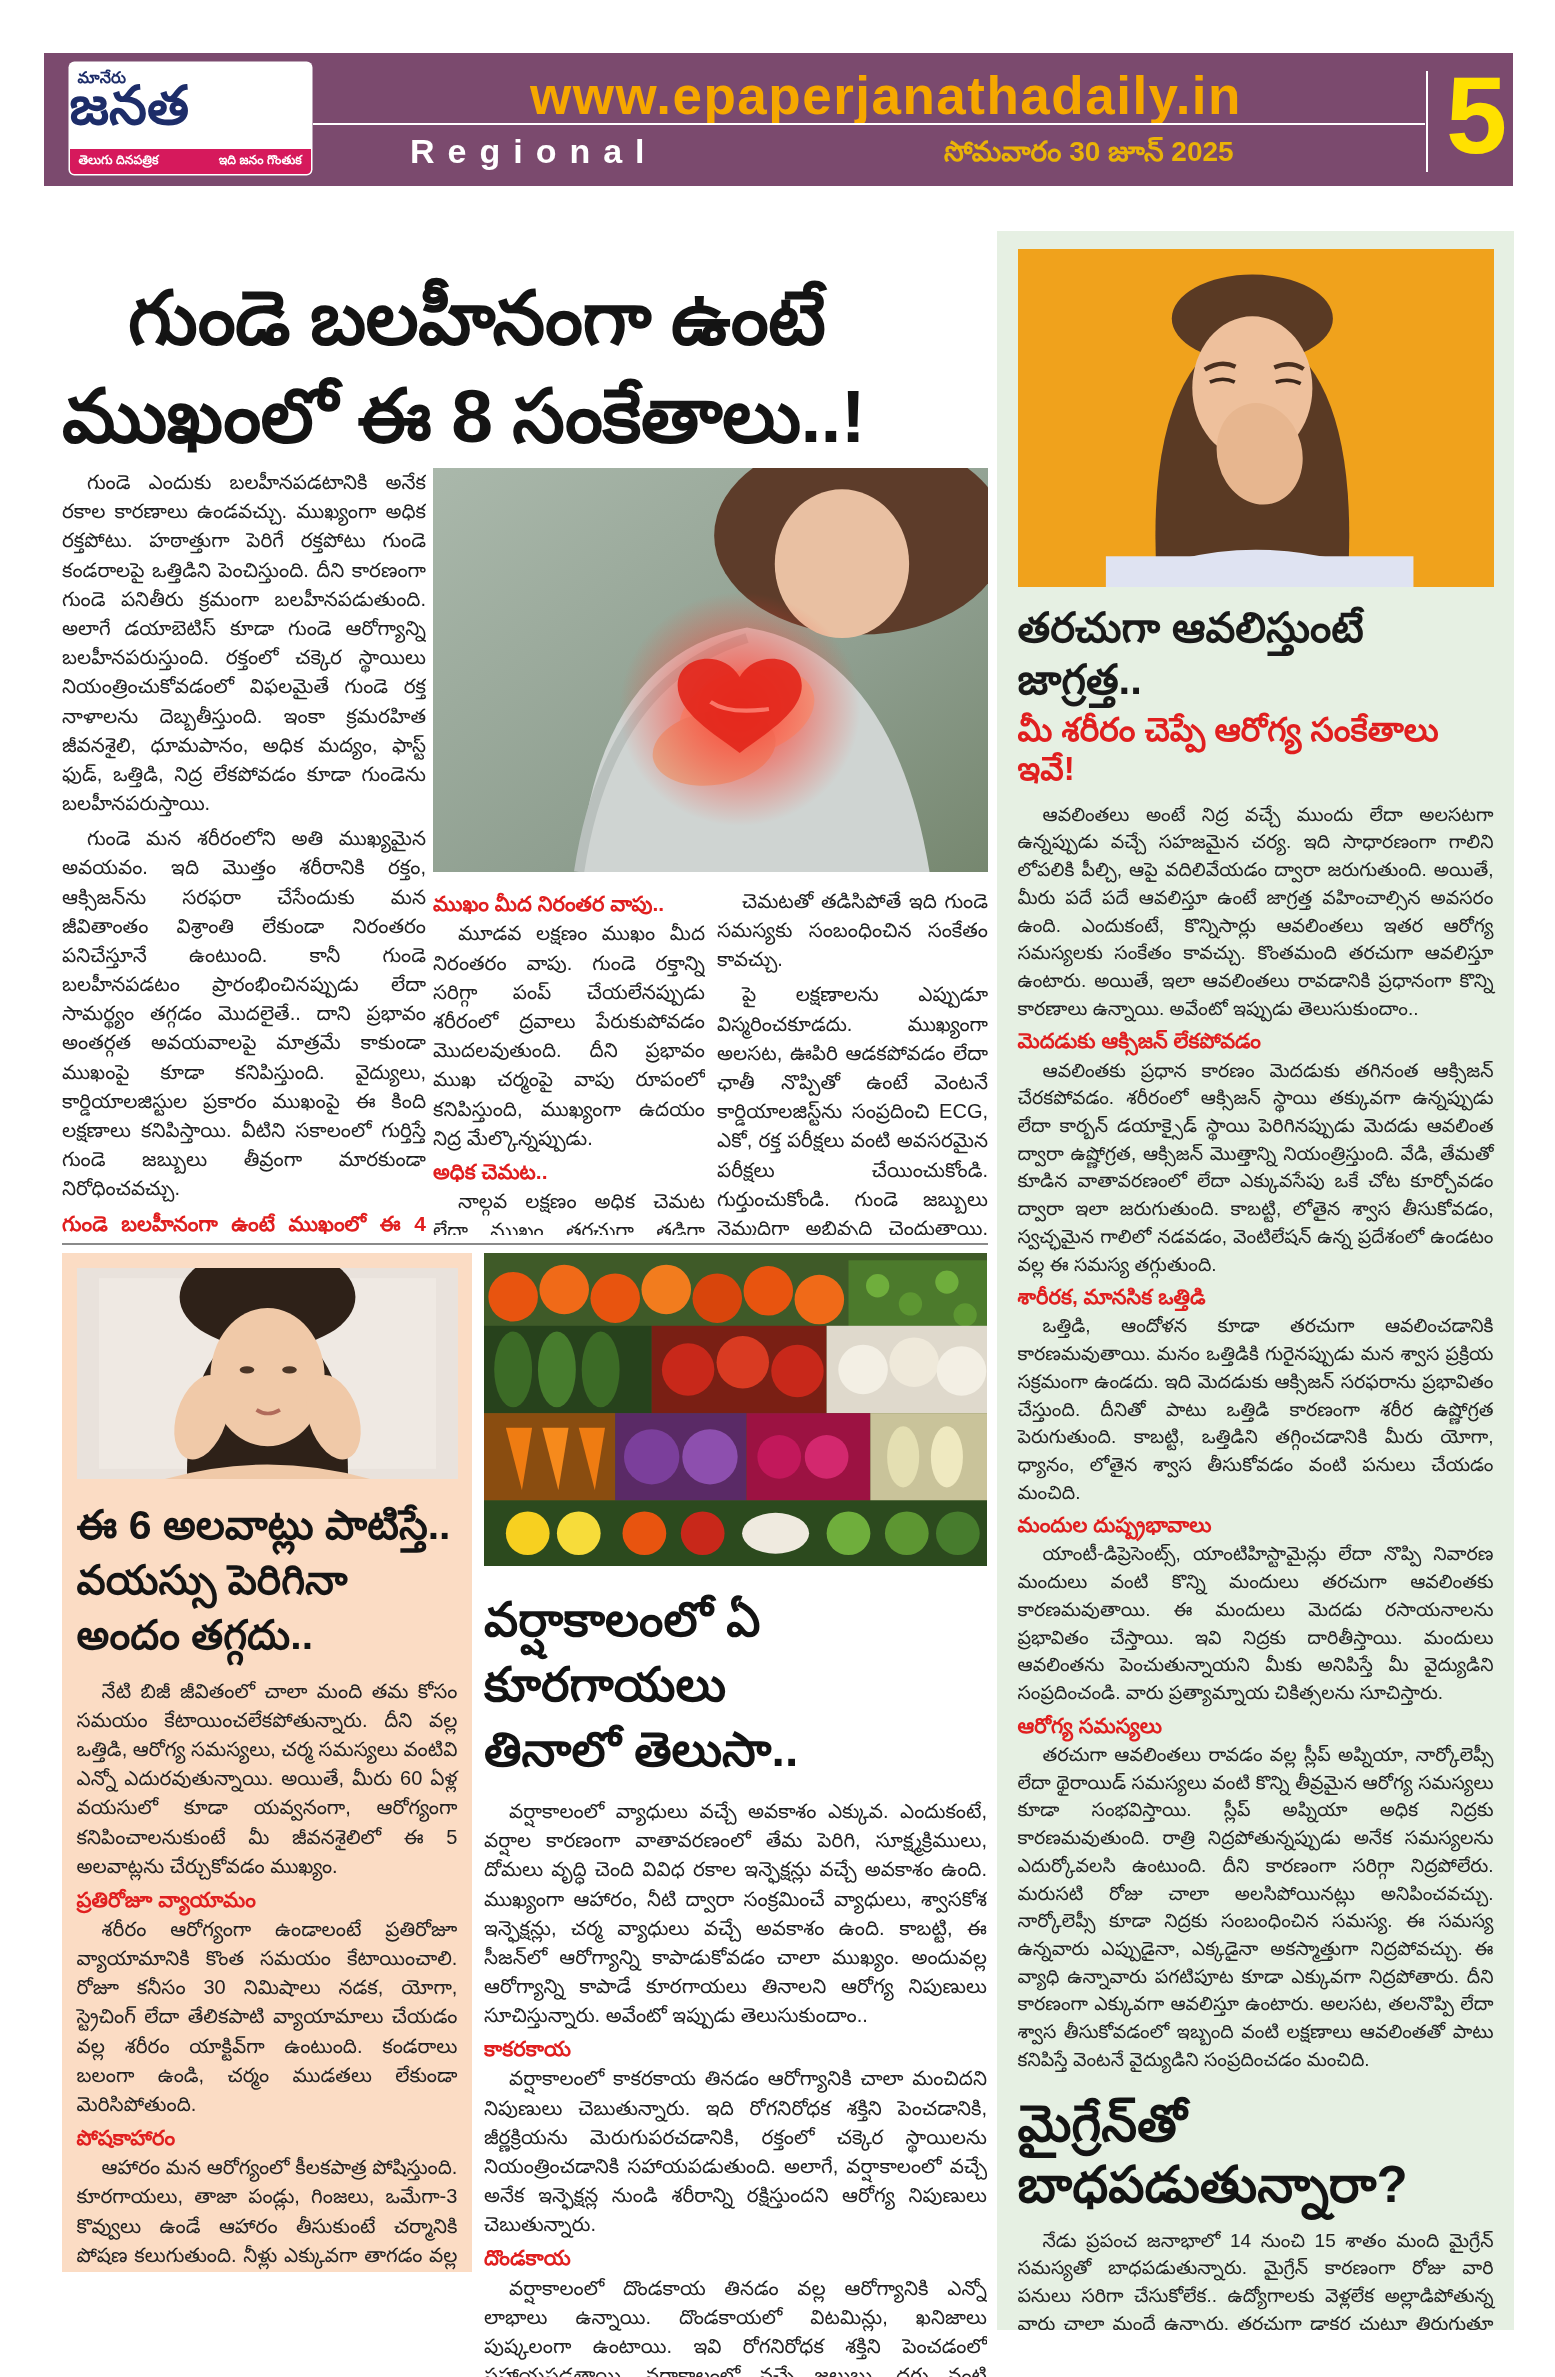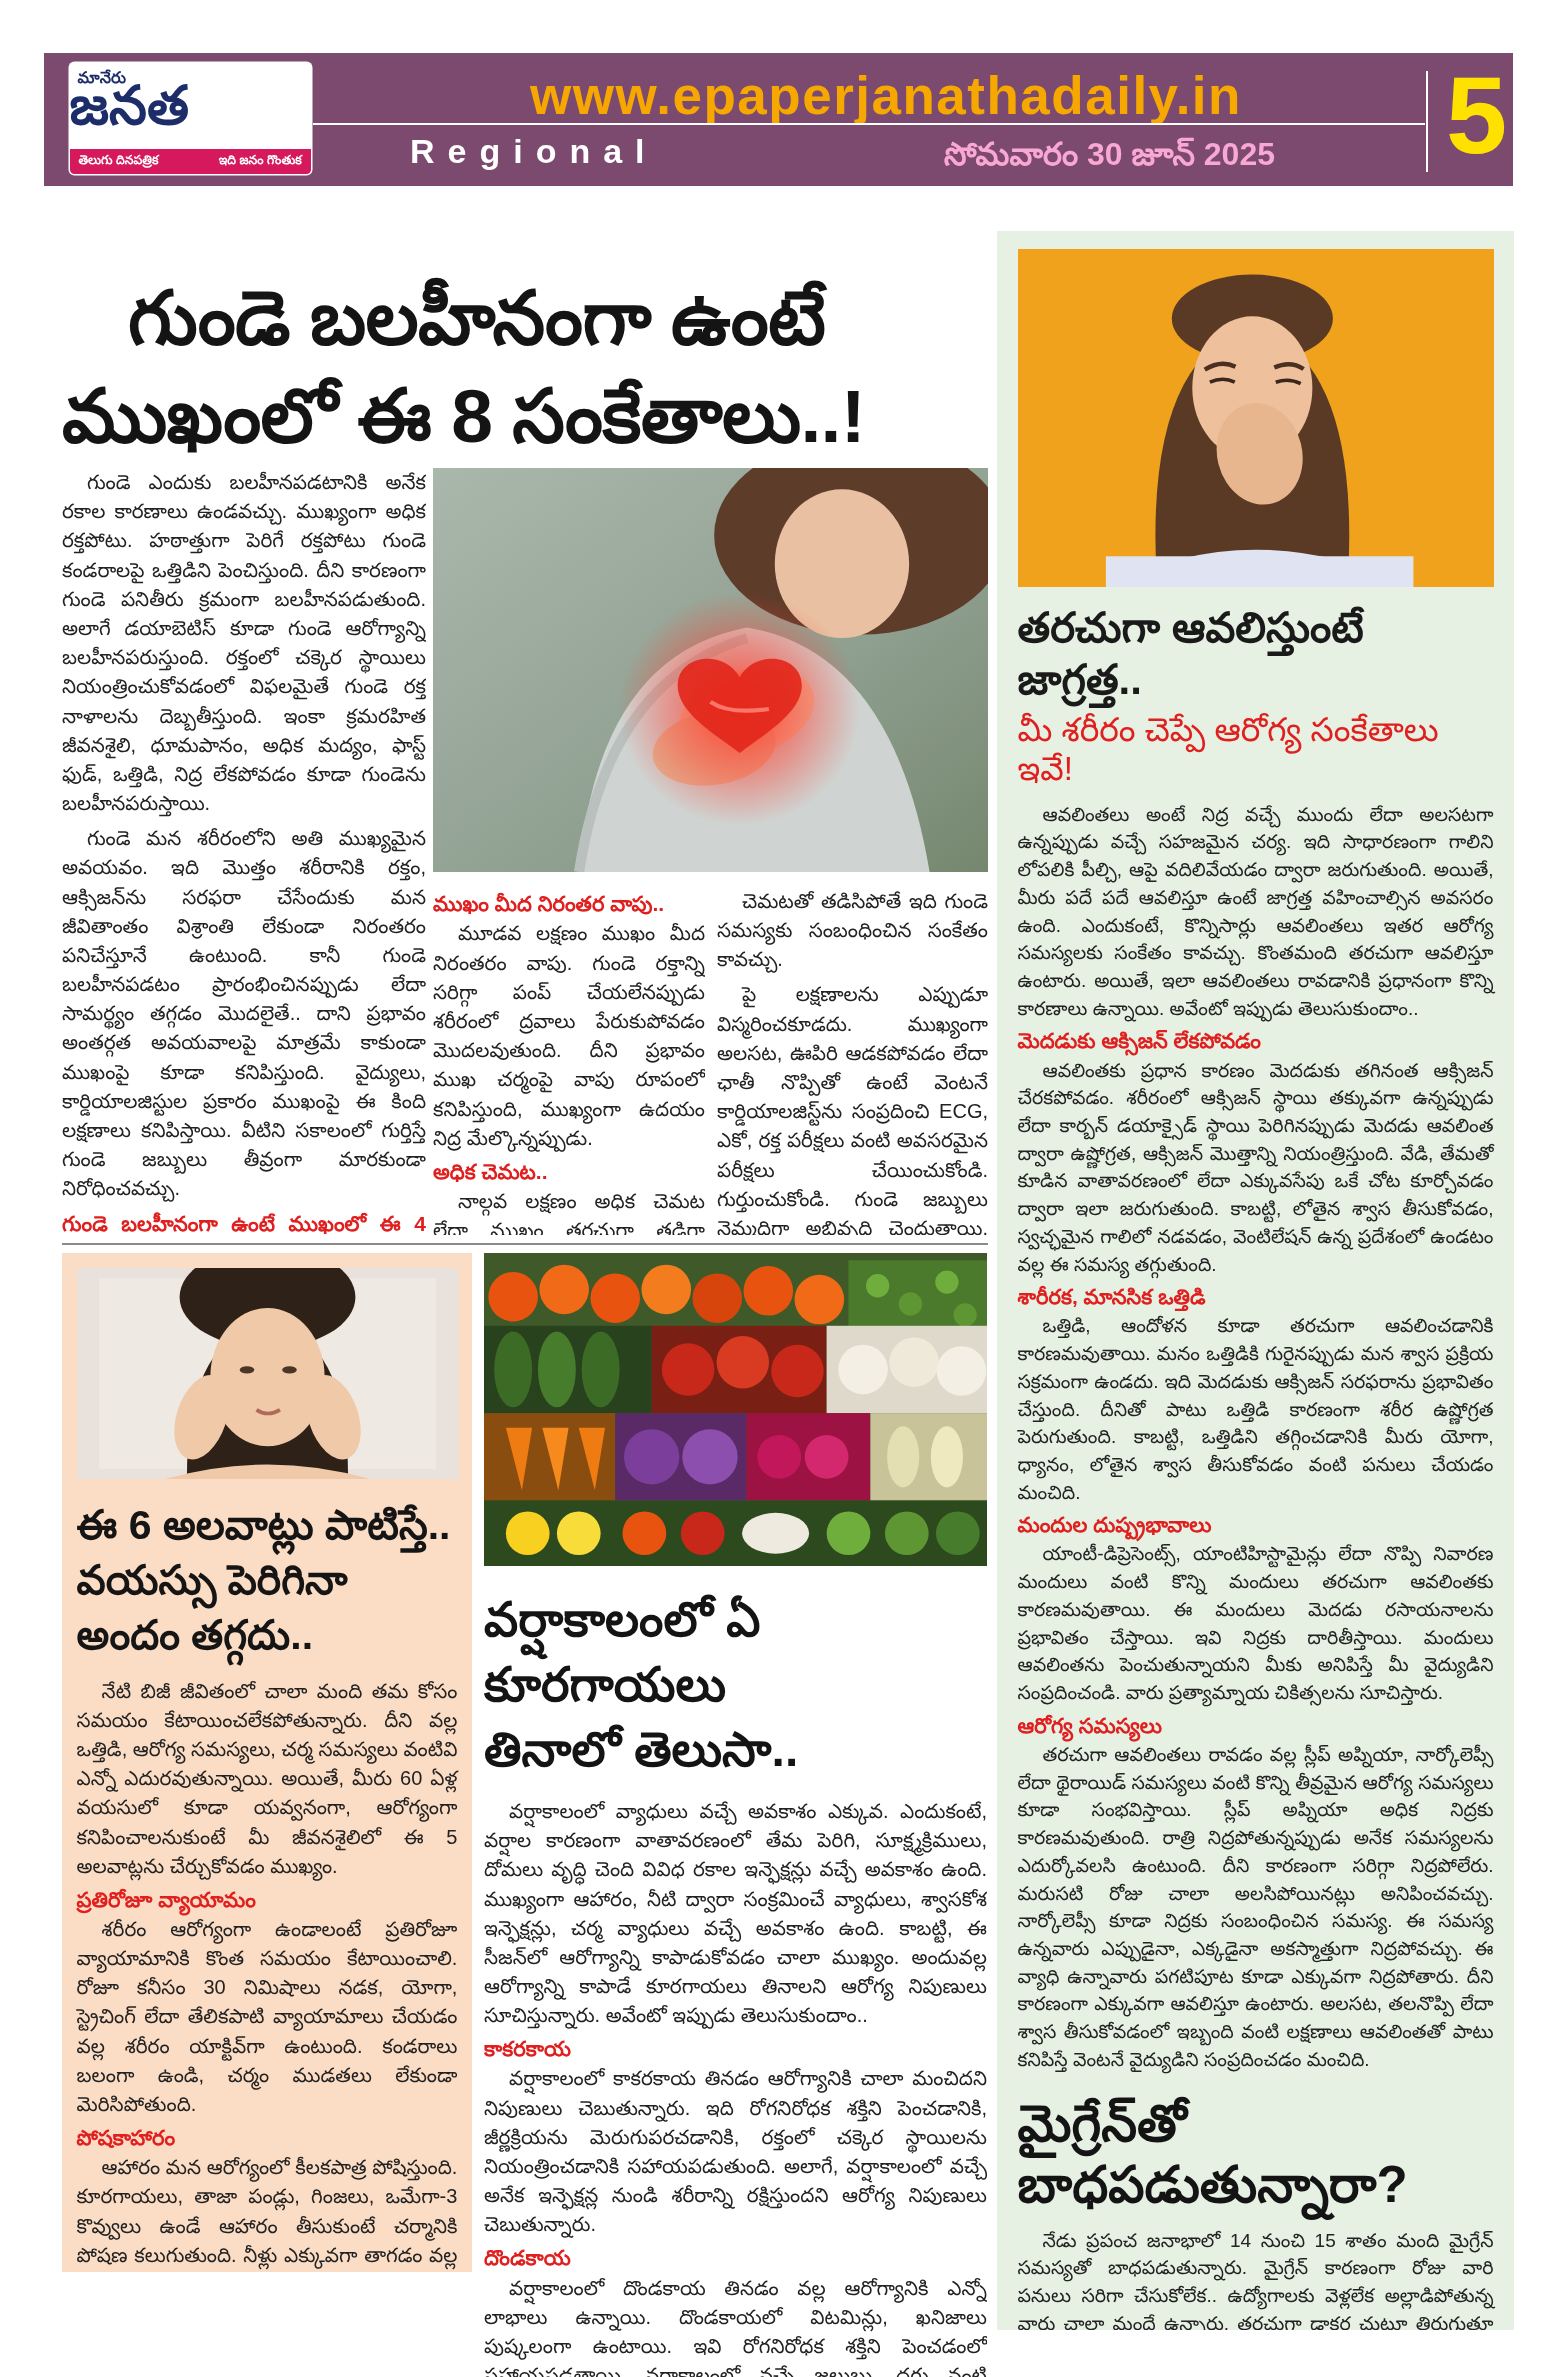--- a/index.html
+++ b/index.html
@@ -9,21 +9,21 @@
   .banner{position:absolute;left:44px;top:53px;width:1469px;height:133px;background:#7b4a6e;}
   .logo{position:absolute;left:25.6px;top:10.2px;width:241px;height:111px;background:#ffffff;border-radius:4.4px;
         box-shadow:0 0 0 1.5px #ffffff;overflow:hidden;}
   .logo-top{position:absolute;left:8px;top:5.9px;font-size:16px;font-weight:bold;color:#1d2d69;}
   .logo-name{position:absolute;left:0;top:13px;width:100%;text-align:left;font-size:54px;font-weight:800;color:#1d2d69;line-height:1.1;}
   .logo-band{position:absolute;left:0;bottom:0;width:100%;height:25px;background:#d6195c;color:#fff;
              font-size:12.4px;font-weight:bold;display:flex;justify-content:space-between;align-items:center;padding:0 8.8px;box-sizing:border-box;gap:48px;}
   .url{position:absolute;left:271px;top:11.7px;width:1142px;text-align:center;font-size:53px;font-weight:bold;color:#f6a800;letter-spacing:1.5px;}
   .banner-hline{position:absolute;left:269px;top:70px;width:1112px;height:2.2px;background:#ffffff;}
   .section-label{position:absolute;left:366px;top:79px;font-size:34px;font-weight:800;color:#ffffff;letter-spacing:13px;}
-  .banner-date{position:absolute;left:900px;top:83px;font-size:32px;font-weight:800;color:#f9a8d4;text-align:right;}
+  .banner-date{position:absolute;left:900px;top:83px;font-size:28px;font-weight:800;color:#eab308;text-align:right;}
   .banner-vline{position:absolute;left:1382px;top:17.6px;width:2.2px;height:101px;background:#ffffff;}
   .page-num{position:absolute;left:1396px;top:-4.4px;width:73px;text-align:center;font-size:110px;font-weight:800;color:#ffe100;line-height:1.2;}
   
   .body-txt{font-size:20px;line-height:1.46;text-align:justify;color:#222;}
   .body-txt p{margin:0 0 5.9px;text-indent:25px;}
   .rh{color:#e01f1f;font-weight:bold;font-size:21px;margin:4.4px 0 2.9px;line-height:1.2;}
   .red-line{color:#e01f1f;font-weight:bold;font-size:21px;margin:7.3px 0 2.9px;line-height:1.25;}
   
   .heart-headline{position:absolute;left:62px;top:220px;width:929px;font-size:75px;font-weight:800;
                   color:#141414;line-height:1.3;letter-spacing:-0.7px;}
@@ -39,21 +39,21 @@
   .beauty-headline{font-size:41px;font-weight:800;color:#151515;line-height:1.35;margin:19px 0 13px;}
   
   .veg-col{position:absolute;left:484px;top:1253px;width:503px;height:1294px;overflow:hidden;}
   .veg-photo{width:503px;height:313px;overflow:hidden;}
   .veg-headline{font-size:48px;font-weight:800;color:#141414;line-height:1.35;margin:22px 0 14.6px;}
   
   .green-panel{position:absolute;left:997px;top:231px;width:517px;height:2099px;background:#e6f0e3;overflow:hidden;
                padding:18.3px 20.5px;box-sizing:border-box;}
   .yawn-photo{width:476px;height:338px;overflow:hidden;}
   .yawn-headline{font-size:42px;font-weight:700;color:#1a1a1a;line-height:1.25;margin:14.6px 0 2.9px;}
-  .yawn-subhead{font-size:33px;font-weight:400;color:#e01f1f;line-height:1.2;margin:0 0 11.7px;}
+  .yawn-subhead{font-size:33px;font-weight:700;color:#e01f1f;line-height:1.2;margin:0 0 11.7px;}
   .green-panel .body-txt{font-size:19px;}
   .migraine-headline{font-size:51px;font-weight:800;color:#141414;line-height:1.2;margin:19px 0 11.7px;}
   svg{display:block;}
 </style>
 </head>
 <body>
 
 <div id="page">
 
   <header class="banner">

